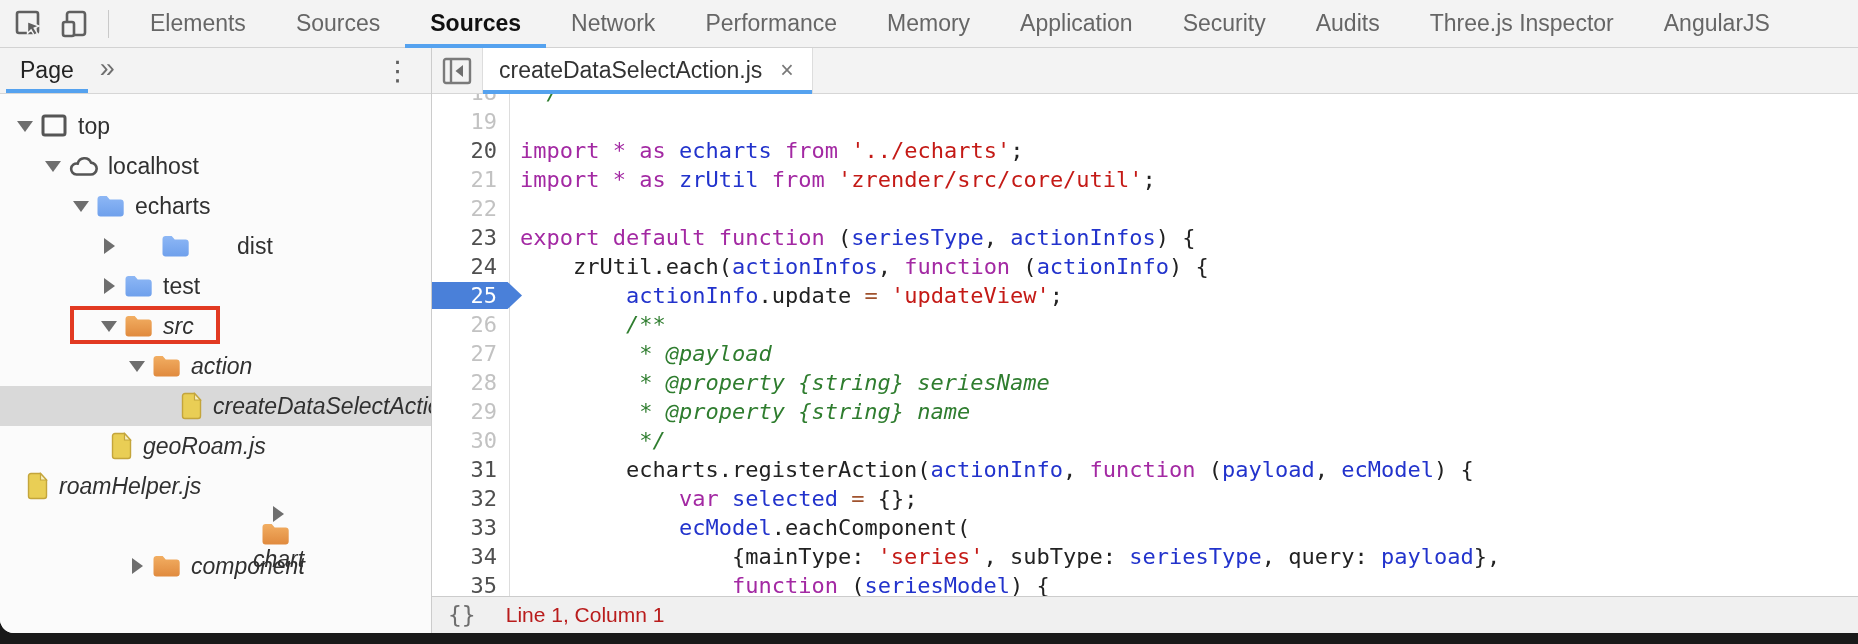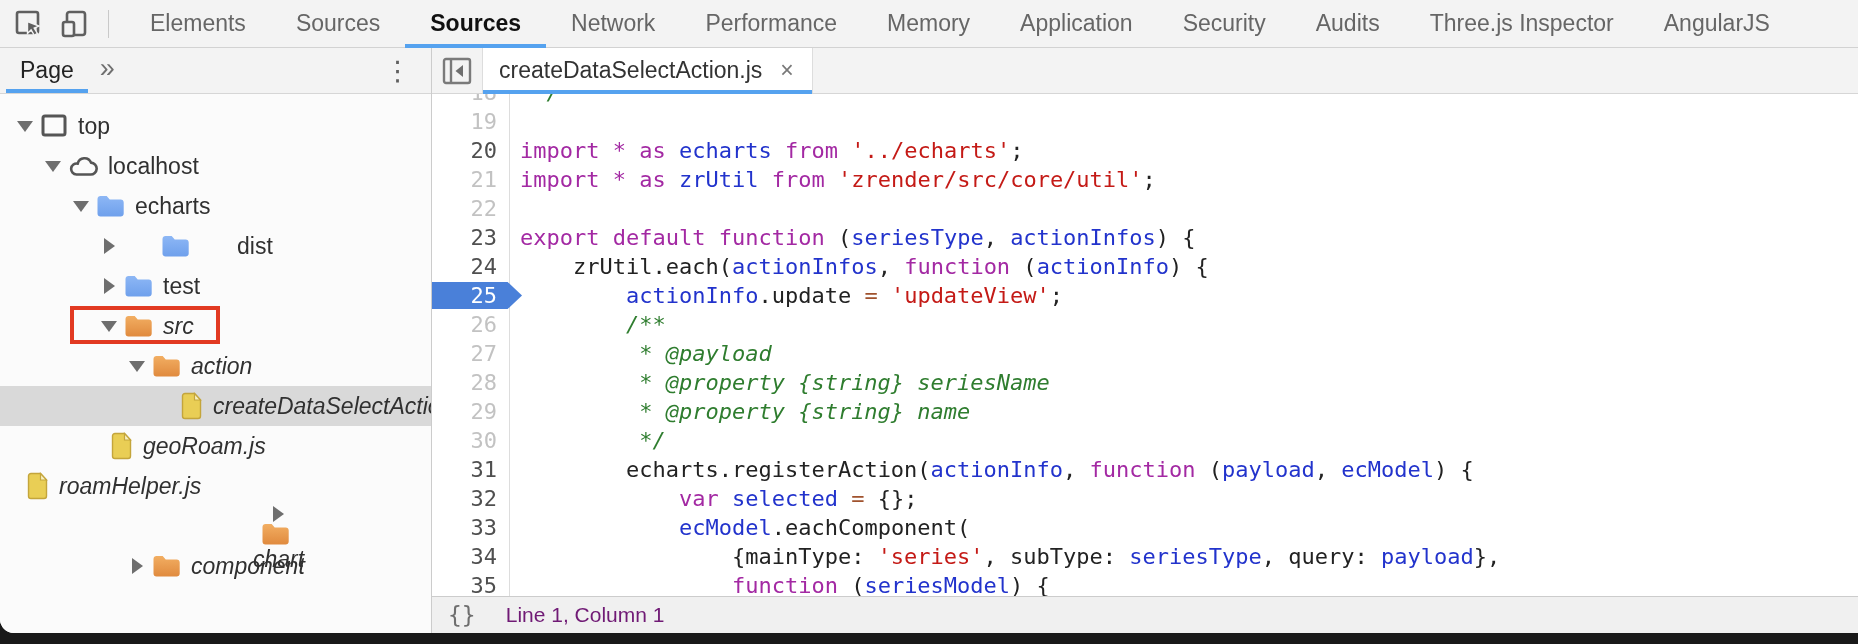--- a/index.html
+++ b/index.html
@@ -76,21 +76,21 @@
   .tk-kw  { color:#a329a3; }
   .tk-var { color:#2233cc; }
   .tk-glob{ color:#222; }
   .tk-pun { color:#222; }
   .tk-str { color:#c41a16; }
   .tk-op  { color:#a0522d; }
   .tk-cmt { color:#2f7d2f; font-style:italic; }
 
   .statusbar { height:37px; flex:none; background:#f0f0f0; border-top:1px solid #ccc; display:flex; align-items:center; }
   .braces { font-family:"DejaVu Sans Mono", monospace; font-size:23px; color:#6e6e6e; margin-left:16px; }
-  .statustext { font-size:21px; color:#701a75; margin-left:30px; }
+  .statustext { font-size:21px; color:#b91c1c; margin-left:30px; }
 
   svg { display:block; }
 </style>
 </head>
 <body>
 
 <div class="app">
 
   <div class="toolbar">
     <div class="tbicon">

